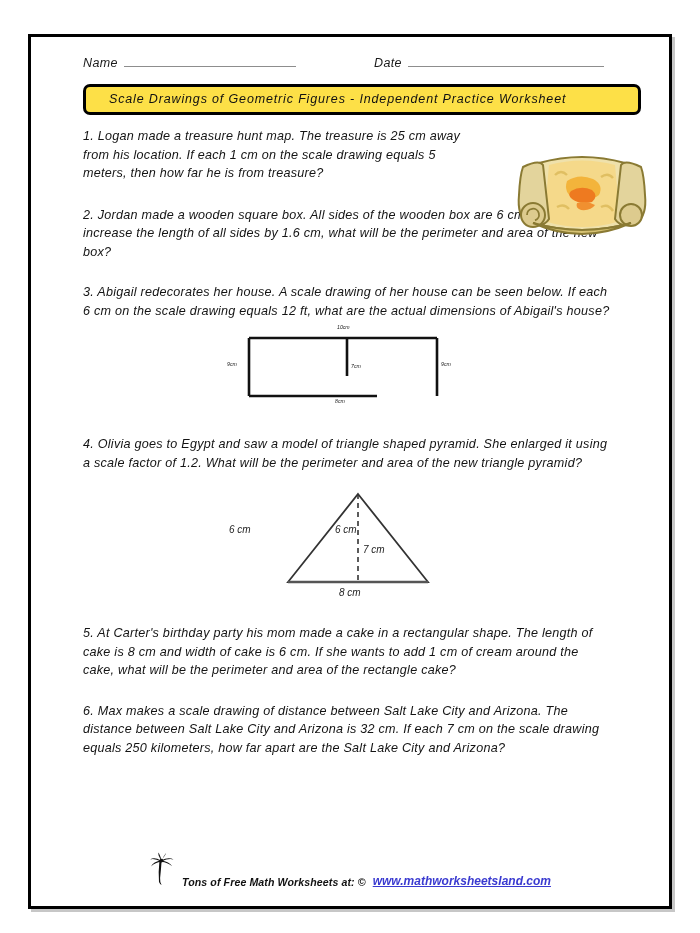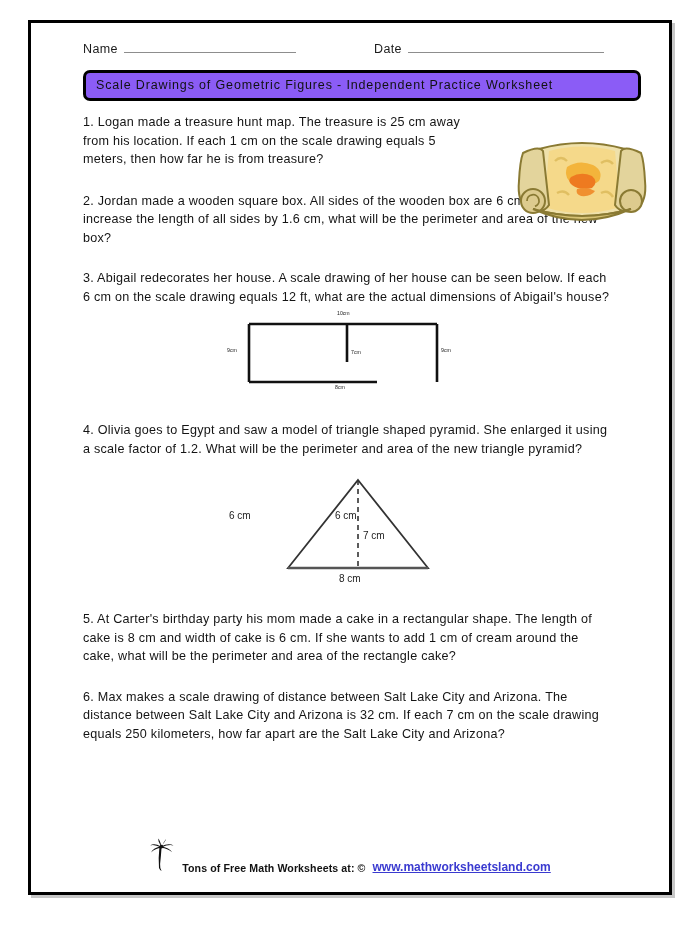--- a/index.html
+++ b/index.html
@@ -10,27 +10,28 @@
   body {
     width: 700px;
     height: 933px;
     position: relative;
     font-family: "Liberation Sans", sans-serif;
     overflow: hidden;
   }
   .page-sheet {
     position: absolute;
     left: 28px;
-    top: 20px;
+    top: 34px;
     width: 644px;
     height: 875px;
     border: 3px solid #000000;
     background: #ffffff;
     box-sizing: border-box;
     box-shadow: 3px 3px 0 rgba(0,0,0,0.22);
+    font-style: italic;
   }
   .page-inner {
     position: absolute;
     left: 0; top: 0; right: 0; bottom: 0;
     padding: 14px 28px 0 52px;
     box-sizing: border-box;
   }
 
   
   .nameline {
@@ -51,25 +52,25 @@
   }
   .rule-name { width: 172px; }
   .rule-date { width: 196px; }
   .spacer-md { width: 78px; }
 
   
   .title-box {
     margin-top: 14px;
     border: 3px solid #000000;
     border-radius: 7px;
-    padding: 5px 10px 6px 10px;
+    padding: 5px 10px 6px 23px;
     font-size: 12.5px;
     letter-spacing: .85px;
     color: #111111;
-    background: #8b5cf6;
+    background: #fde047;
     white-space: nowrap;
   }
 
   
   .para {
     font-size: 12.6px;
     line-height: 18.5px;
     color: #141414;
     letter-spacing: .25px;
     margin-top: 12px;

